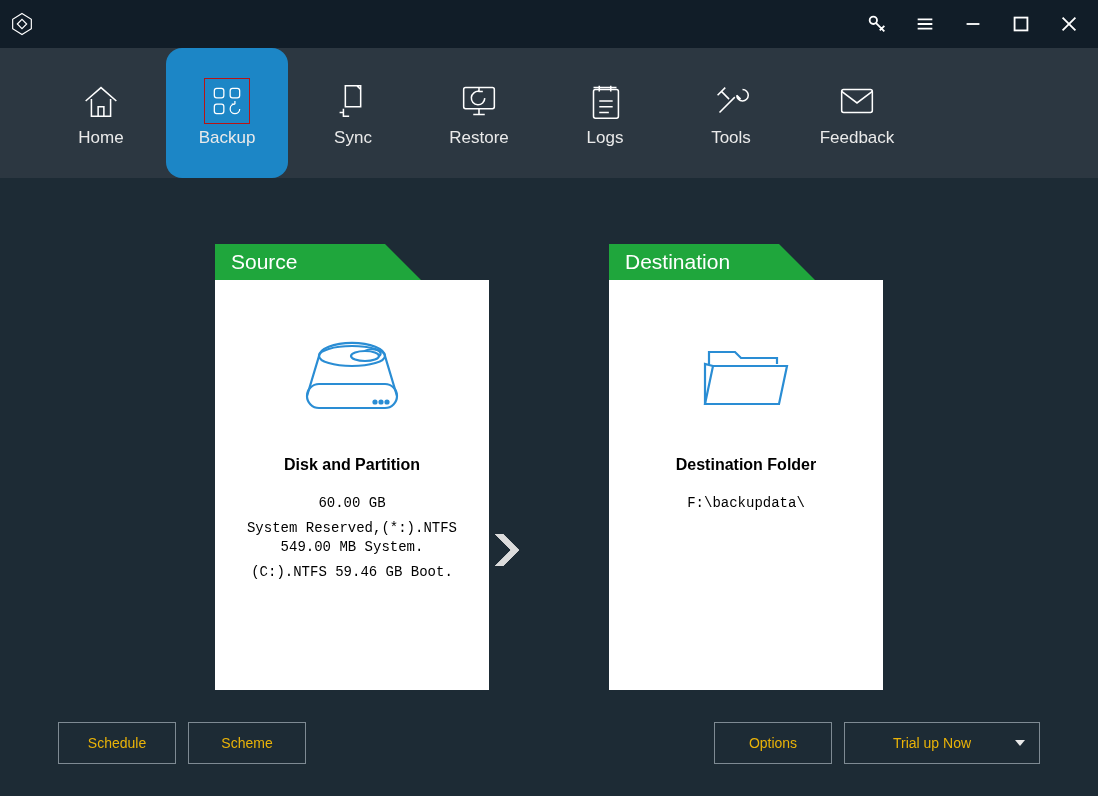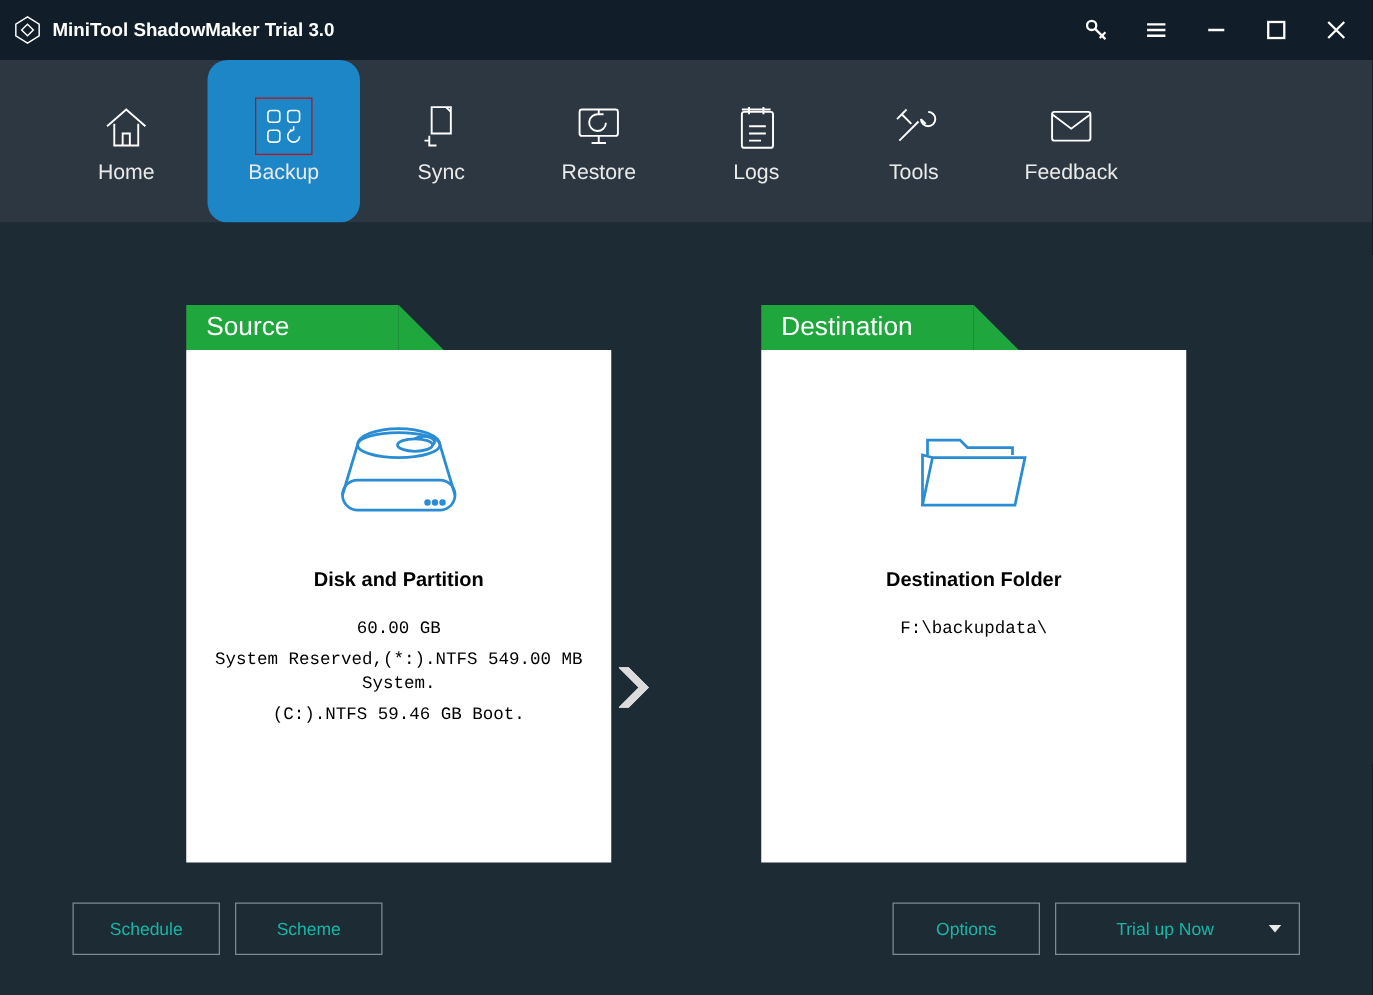--- a/index.html
+++ b/index.html
@@ -67,42 +67,42 @@
     color:#fff; font-size:21px; font-style:normal;
     display:flex; align-items:center; padding-left:16px;
   }
   .card-tab::after{
     content:""; position:absolute; right:-36px; top:0;
     width:0;height:0;
     border-bottom:36px solid #1fa63c;
     border-right:36px solid transparent;
   }
   .card{
-    width:340px; height:410px; background:#fff; color:#000;
+    width:274px; height:410px; background:#fff; color:#000;
     display:flex; flex-direction:column; align-items:center;
     padding-top:52px;
     border-top: none;
     cursor:pointer;
   }
   .card-icon{height:90px;display:flex;align-items:center;justify-content:center;margin-bottom:34px;}
   .card-title{font-weight:bold;font-size:16px;margin-bottom:20px;}
   .card-line{font-size:14px;color:#000000;margin-bottom:6px;text-align:center;padding:0 18px;line-height:1.35;font-family:Liberation Mono, monospace;}
   .arrows {
     align-self:center; margin-top:170px;
     color:#e0e0e0;
   }
   
   .bottom-bar{
     position:absolute; left:58px; right:58px; bottom:32px;
     display:flex; justify-content:space-between;
   }
   .btn-group{display:flex; gap:12px;}
   .btn{
     height:42px; min-width:118px; padding:0 22px;
-    border:1px solid #7e8a93; color:#14b8a6;
+    border:1px solid #7e8a93; color:#eab308;
     display:flex; align-items:center; justify-content:center;
     font-size:14px; cursor:pointer; background:transparent;
   }
   .btn-primary{
     min-width:196px; justify-content:center; position:relative;
     padding-right:42px;
   }
   .btn-primary .caret{
     position:absolute; right:14px; top:50%; transform:translateY(-50%);
     width:0;height:0;border-left:5px solid transparent;border-right:5px solid transparent;border-top:6px solid #eaeaea;
@@ -113,21 +113,20 @@
 
 <div class="window">
 
   <div class="titlebar">
     <div class="app-icon">
       <svg viewBox="0 0 24 24">
           <path d="M12 3 L20 8 L20 16 L12 21 L4 16 L4 8 Z" stroke="#fff" fill="none"></path>
           <path d="M8 12 L12 8 L16 12 L12 16 Z" stroke="#fff" fill="none"></path>
         </svg>
     </div>
-    <div class="app-title">MiniTool ShadowMaker Trial 3.0</div>
     <div class="titlebar-spacer"></div>
     <div class="titlebar-controls">
       <div class="tb-btn">
         <svg viewBox="0 0 24 24">
             <circle cx="8" cy="8" r="4"></circle>
             <path d="M11 11 L20 20 M17 17 L20 14 M15 19 L18 16"></path>
           </svg>
       </div>
       <div class="tb-btn">
         <svg viewBox="0 0 24 24">

